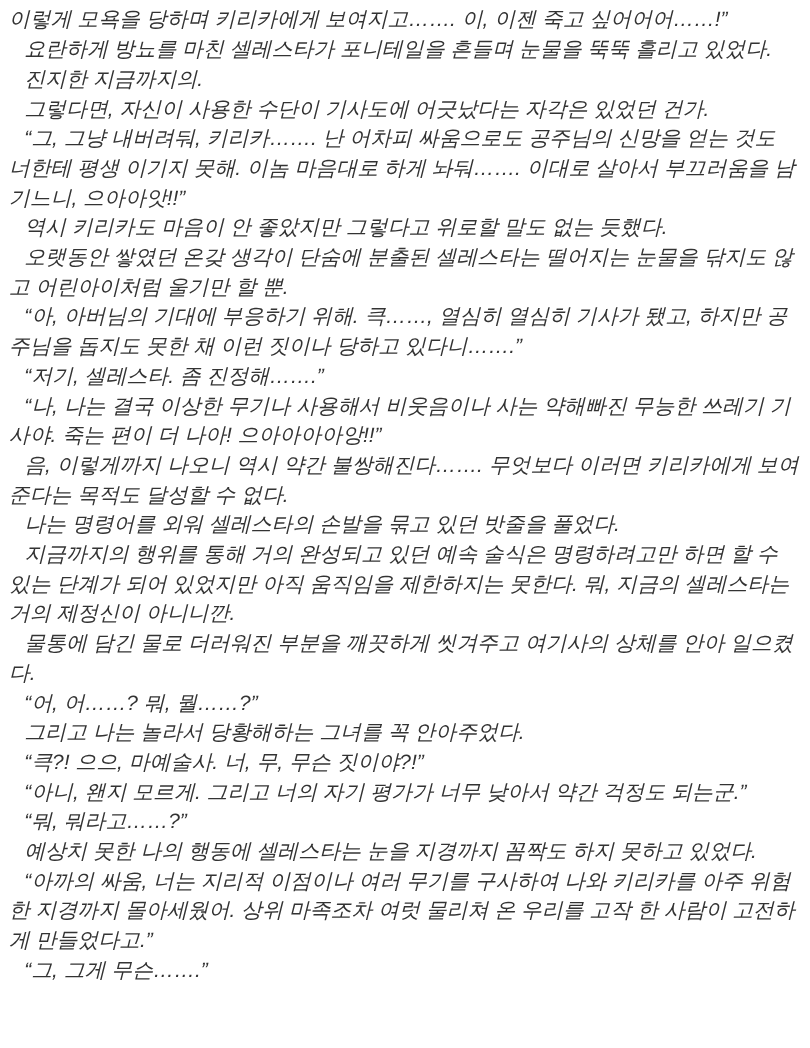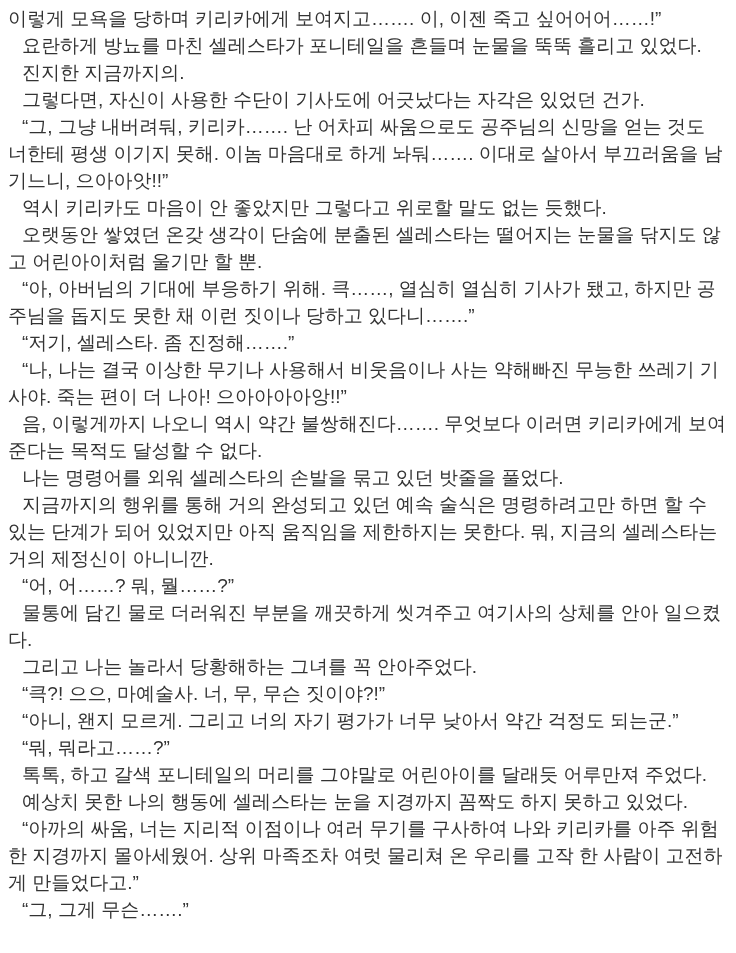--- a/index.html
+++ b/index.html
@@ -7,20 +7,21 @@
     padding: 0;
     background: #ffffff;
   }
   .page {
     position: relative;
     width: 736px;
     height: 953px;
     box-sizing: border-box;
     background: #ffffff;
     overflow: hidden;
+    font-style: italic;
   }
   .text-body {
     box-sizing: border-box;
     width: 100%;
     padding: 5px 8px 0 8px;
     font-family: "Liberation Sans", "DejaVu Sans", sans-serif;
     font-size: 19px;
     line-height: 27px;
     color: #333333;
     text-align: left;
@@ -48,25 +49,24 @@
         <p class="para indent">그렇다면, 자신이 사용한 수단이 기사도에 어긋났다는 자각은 있었던 건가.</p>
         <p class="para indent">“그, 그냥 내버려둬, 키리카……. 난 어차피 싸움으로도 공주님의 신망을 얻는 것도 너한테 평생 이기지 못해. 이놈 마음대로 하게 놔둬……. 이대로 살아서 부끄러움을 남기느니, 으아아앗!!”</p>
         <p class="para indent">역시 키리카도 마음이 안 좋았지만 그렇다고 위로할 말도 없는 듯했다.</p>
         <p class="para indent">오랫동안 쌓였던 온갖 생각이 단숨에 분출된 셀레스타는 떨어지는 눈물을 닦지도 않고 어린아이처럼 울기만 할 뿐.</p>
         <p class="para indent">“아, 아버님의 기대에 부응하기 위해. 큭……, 열심히 열심히 기사가 됐고, 하지만 공주님을 돕지도 못한 채 이런 짓이나 당하고 있다니…….”</p>
         <p class="para indent">“저기, 셀레스타. 좀 진정해…….”</p>
         <p class="para indent">“나, 나는 결국 이상한 무기나 사용해서 비웃음이나 사는 약해빠진 무능한 쓰레기 기사야. 죽는 편이 더 나아! 으아아아아앙!!”</p>
         <p class="para indent">음, 이렇게까지 나오니 역시 약간 불쌍해진다……. 무엇보다 이러면 키리카에게 보여준다는 목적도 달성할 수 없다.</p>
         <p class="para indent">나는 명령어를 외워 셀레스타의 손발을 묶고 있던 밧줄을 풀었다.</p>
         <p class="para indent">지금까지의 행위를 통해 거의 완성되고 있던 예속 술식은 명령하려고만 하면 할 수 있는 단계가 되어 있었지만 아직 움직임을 제한하지는 못한다. 뭐, 지금의 셀레스타는 거의 제정신이 아니니깐.</p>
+        <p class="para indent">물통에 담긴 물로 더러워진 부분을 깨끗하게 씻겨주고 여기사의 상체를 안아 일으켰다.</p>
         <p class="para indent">“어, 어……? 뭐, 뭘……?”</p>
-        <p class="para indent">물통에 담긴 물로 더러워진 부분을 깨끗하게 씻겨주고 여기사의 상체를 안아 일으켰다.</p>
         <p class="para indent">그리고 나는 놀라서 당황해하는 그녀를 꼭 안아주었다.</p>
         <p class="para indent">“큭?! 으으, 마예술사. 너, 무, 무슨 짓이야?!”</p>
         <p class="para indent">“아니, 왠지 모르게. 그리고 너의 자기 평가가 너무 낮아서 약간 걱정도 되는군.”</p>
         <p class="para indent">“뭐, 뭐라고……?”</p>
-        <p class="para indent">톡톡, 하고 갈색 포니테일의 머리를 그야말로 어린아이를 달래듯 어루만져 주었다.</p>
         <p class="para indent">예상치 못한 나의 행동에 셀레스타는 눈을 지경까지 꼼짝도 하지 못하고 있었다.</p>
         <p class="para indent">“아까의 싸움, 너는 지리적 이점이나 여러 무기를 구사하여 나와 키리카를 아주 위험한 지경까지 몰아세웠어. 상위 마족조차 여럿 물리쳐 온 우리를 고작 한 사람이 고전하게 만들었다고.”</p>
         <p class="para indent">“그, 그게 무슨…….”</p>
       </div>
   </div>
 </div>
 
 </body></html>

